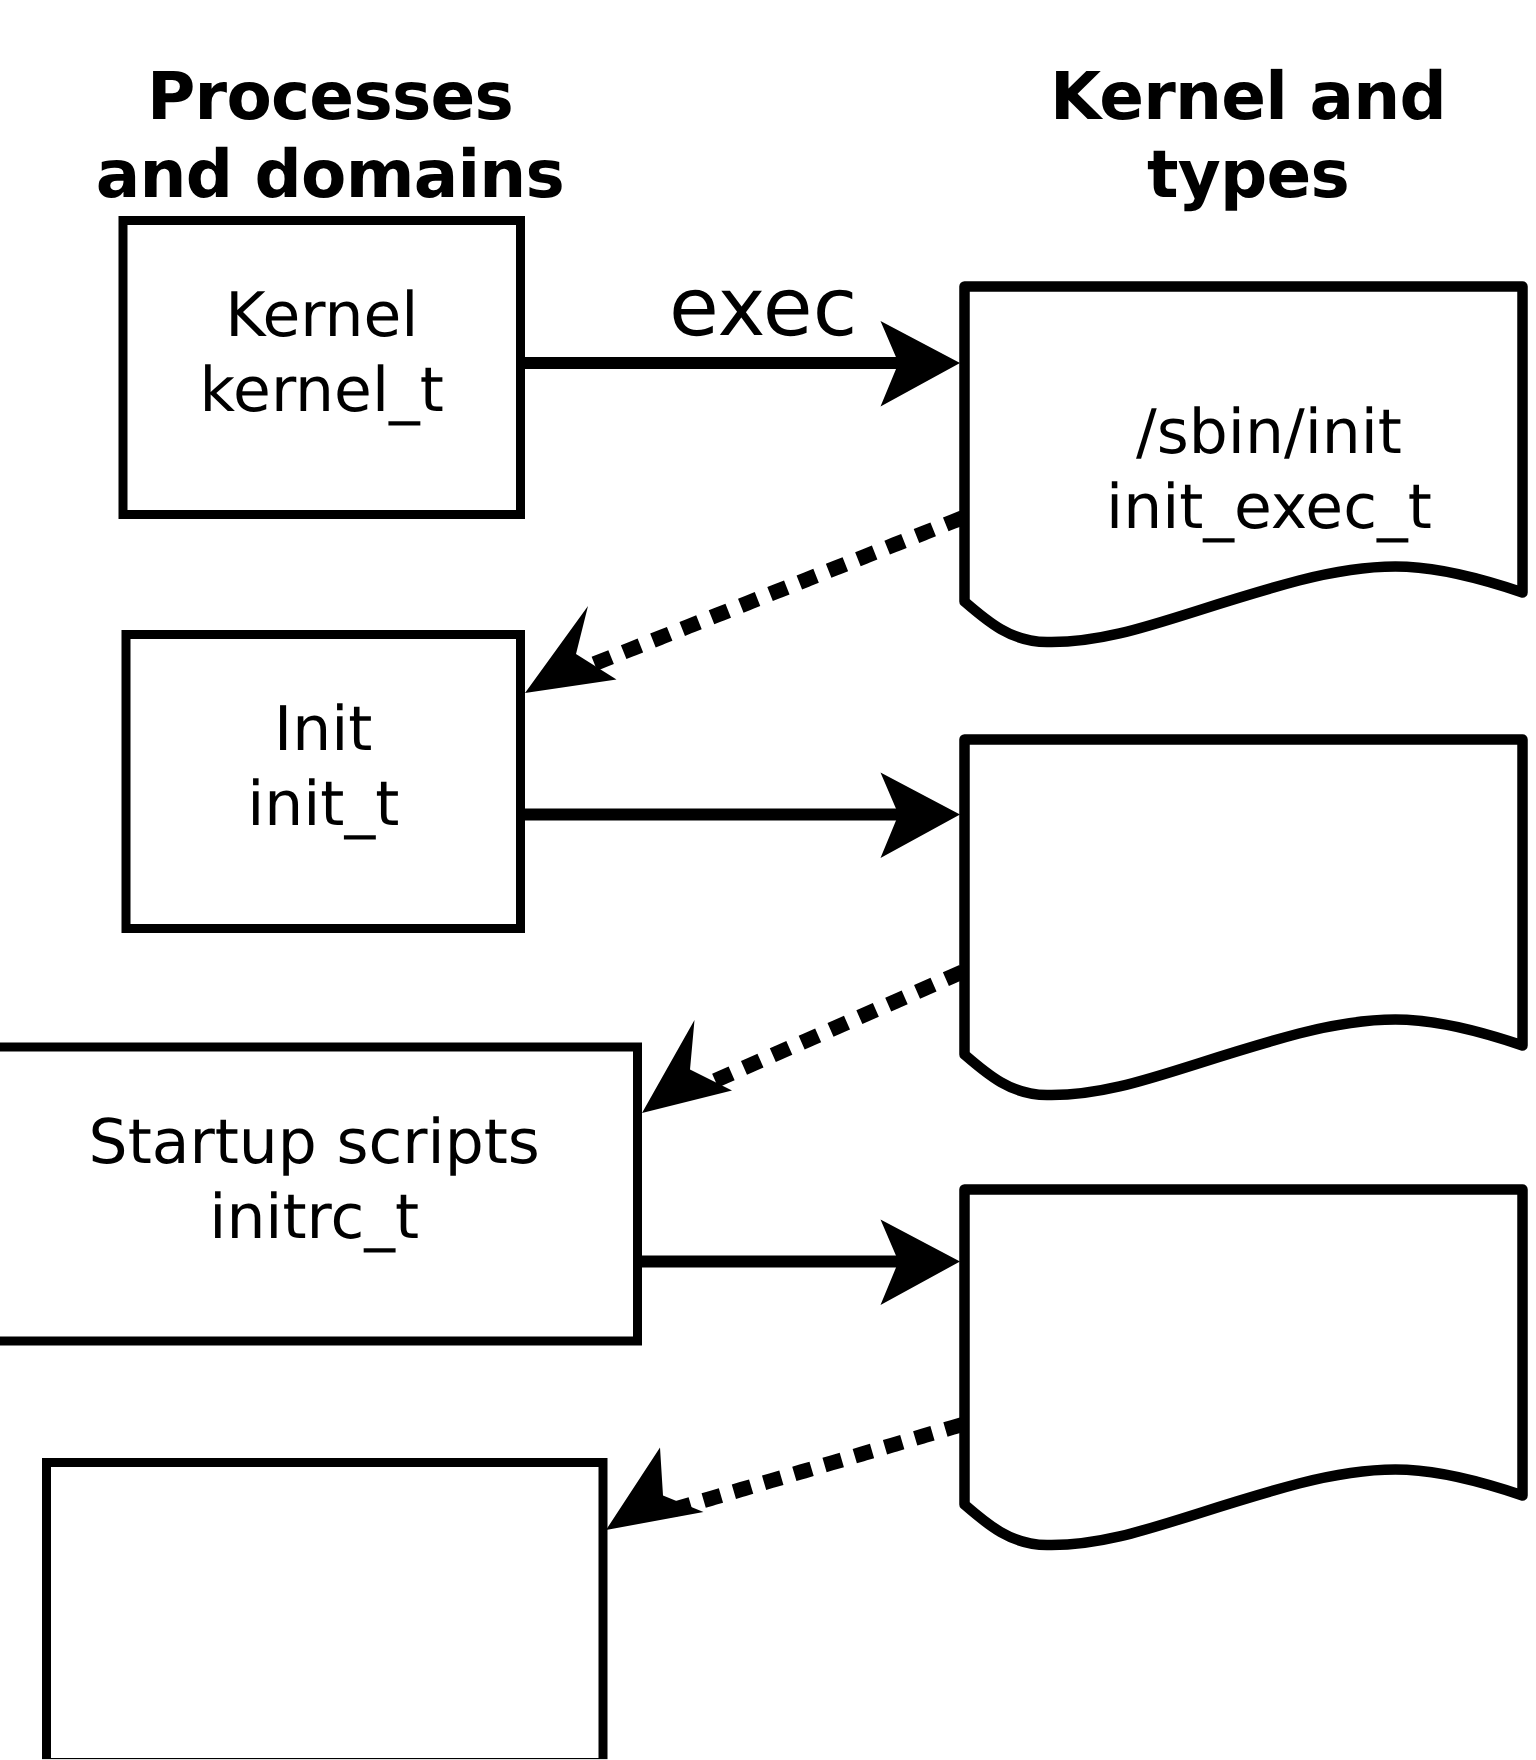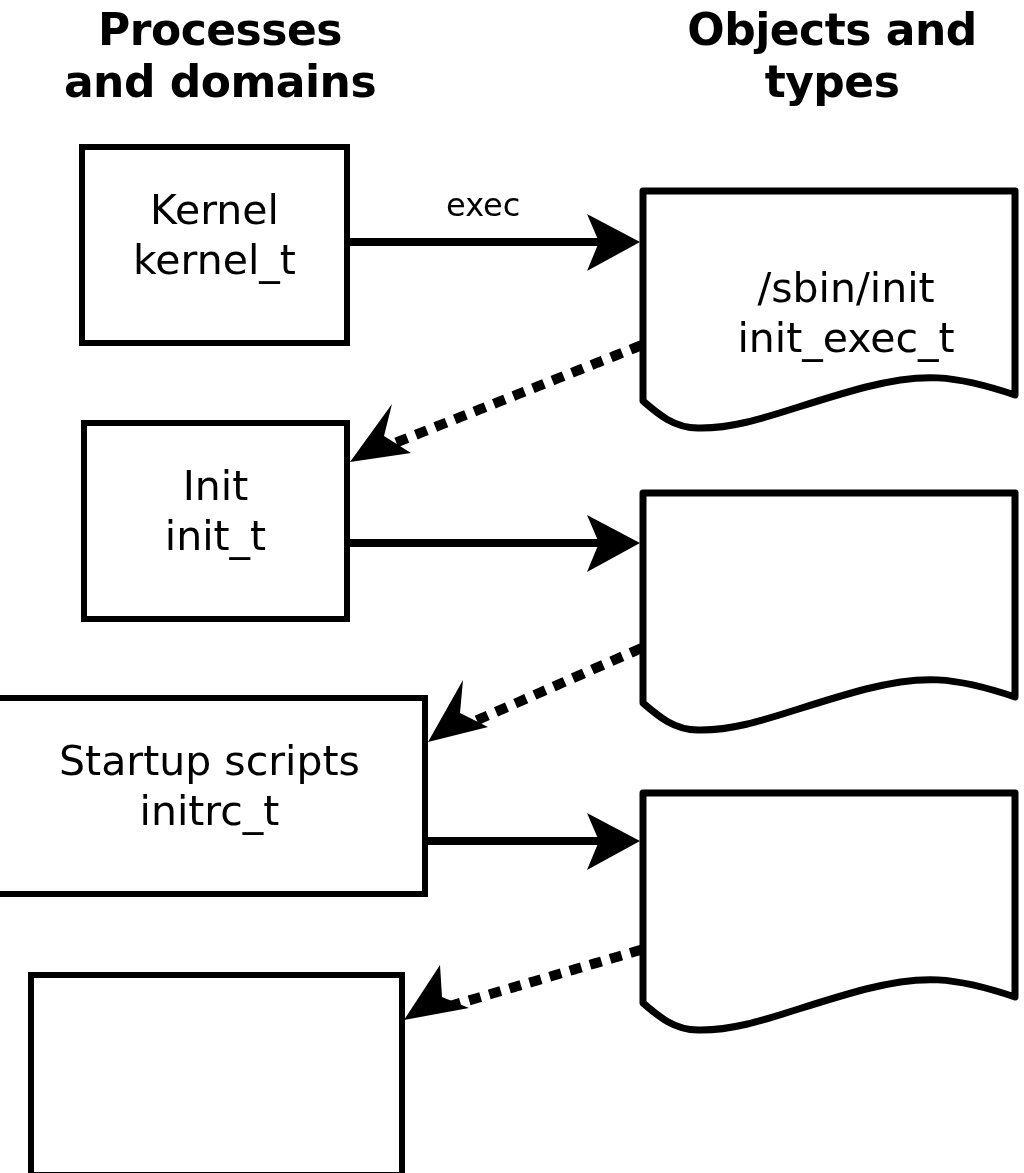--- a/index.html
+++ b/index.html
@@ -24,47 +24,48 @@
   }
   .col-header {
     position: absolute;
     text-align: center;
     font-weight: bold;
     font-size: 44px;
     line-height: 52px;
     color: #000000;
     letter-spacing: -0.5px;
     white-space: pre-line;
+    margin-top: 35px;
   }
   #header-processes { left: 20px;  top: 4px;  width: 400px; }
   #header-objects   { left: 640px; top: 4px;  width: 384px; }
 
   .node-label {
     position: absolute;
     text-align: center;
     font-size: 41px;
     line-height: 50px;
     color: #000000;
     white-space: pre-line;
   }
   .edge-label {
     position: absolute;
-    font-size: 32px;
+    font-size: 54px;
     line-height: 44px;
     color: #000000;
   }
 </style>
 </head>
 <body>
 
 <div id="diagram-root">
 
   <div class="col-header" id="header-processes">Processes
 and domains</div>
-  <div class="col-header" id="header-objects">Objects and
+  <div class="col-header" id="header-objects">Kernel and
 types</div>
 
   <svg class="layer" viewBox="0 0 1024 1173" xmlns="http://www.w3.org/2000/svg">
 
     <rect x="82" y="147" width="265" height="196" fill="#ffffff" stroke="#000000" stroke-width="6"></rect>
 
     <rect x="84" y="423" width="263" height="196" fill="#ffffff" stroke="#000000" stroke-width="6"></rect>
 
     <rect x="-6" y="698" width="431" height="196" fill="#ffffff" stroke="#000000" stroke-width="6"></rect>
 

